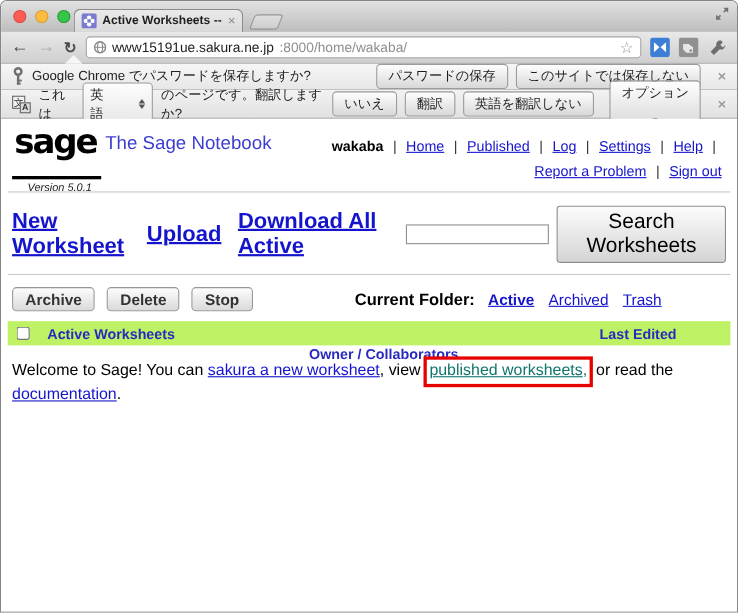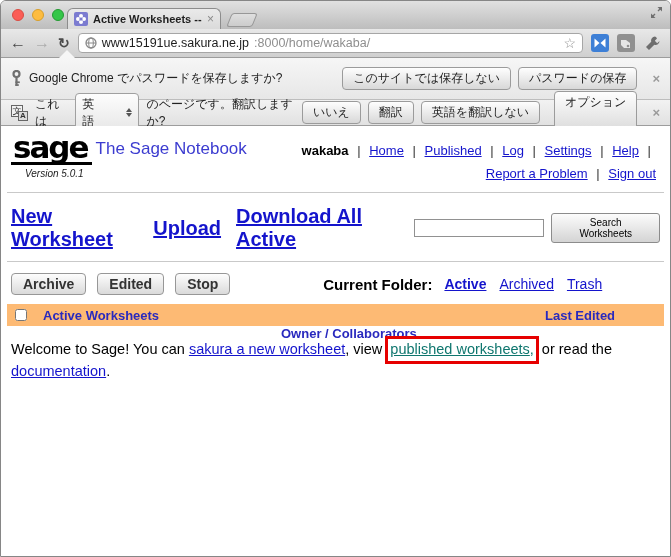--- a/index.html
+++ b/index.html
@@ -35,21 +35,21 @@
   .reload { font-size:14px; }
   .omnibox { flex:1; height:20px; background:#fff; border:1px solid #A6A6A6; border-radius:4px;
              display:flex; align-items:center; padding:0 6px; gap:5px; font-size:12.5px; }
   .url-domain { color:#1d1d1d; }
   .url-path { color:#8e8e8e; }
   .star { margin-left:auto; color:#8F8F8F; font-size:14px; line-height:1; }
   .extbtn { width:18px; height:18px; display:flex; align-items:center; justify-content:center; flex:none; }
 
   
   .infobar { flex:none; display:flex; align-items:center; padding:0 10px; gap:7px; font-size:12px; color:#222; position:relative; }
-  .pwbar { height:42px; background:linear-gradient(#F6F6F6,#E7E7E7); border-bottom:1px solid #BDBDBD; }
+  .pwbar { height:24px; background:linear-gradient(#F6F6F6,#E7E7E7); border-bottom:1px solid #BDBDBD; }
   .pwbar::before { content:""; position:absolute; left:58px; top:-8px; border-left:8px solid transparent;
                    border-right:8px solid transparent; border-bottom:8px solid #F6F6F6; }
   .trbar { height:26px; background:linear-gradient(#F2F2F2,#E1E1E1); border-bottom:1px solid #9D9D9D; }
   .mac-btn { background:linear-gradient(#FEFEFE,#D8D8D8); border:1px solid #9B9B9B; border-radius:4px;
              padding:2px 10px; font-size:12px; color:#1e1e1e; white-space:nowrap; }
   .bar-close { color:#9A9A9A; font-size:13px; font-weight:bold; margin-left:8px; }
   .spacer { flex:1; }
   .trans-icon { position:relative; width:17px; height:16px; flex:none; }
   .ti-main { position:absolute; left:0; top:0; width:12px; height:12px; border:1px solid #666; background:#F2F2F2;
              font-size:9px; line-height:10px; text-align:center; color:#333; }
@@ -61,40 +61,40 @@
   .stepper i { display:block; width:0; height:0; border-left:3px solid transparent; border-right:3px solid transparent; }
   .stepper .up { border-bottom:4px solid #555; }
   .stepper .down { border-top:4px solid #555; }
   .opt-btn { display:flex; align-items:center; gap:14px;flex-direction:column; }
   .opt-caret { font-size:7px; color:#444; }
 
   
   .content { flex:1; background:#fff; padding:8px 10px 0; position:relative; overflow:hidden; }
   .sage-head { position:relative; height:52px; }
   .sage-logo { font-family:"DejaVu Sans", sans-serif; font-weight:bold; font-size:31px; line-height:0.9;
-               letter-spacing:-2px; color:#000; display:inline-block; border-bottom:3px solid #000; padding:0 4px 0 2px; }
+               letter-spacing:-2px; color:#000; display:inline-block; border-bottom:3px solid #000; padding:0 4px 16px 2px; }
   .sage-title { color:#3C3CD0; font-size:17px; margin-left:4px; vertical-align:4px; }
   .sage-version { font-size:10px; color:#1a1a1a; margin:3px 0 0 14px;font-style:italic; }
   .usernav { position:absolute; right:4px; top:6px; text-align:right; font-size:13px; line-height:1.75; }
   .usernav a, .content a { color:#1414CC; text-decoration:underline; cursor:pointer; }
   .username { font-weight:bold; color:#000; }
   .sep { color:#333; margin:0 5px; text-decoration:none; display:inline-block; }
   hr.rule { border:none; border-top:1px solid #C9C9C9; margin:6px -4px; }
   .actions { display:flex; align-items:center; margin:12px 0 10px; }
   .actions a { font-weight:bold; font-size:20px; margin-right:15px; }
   .search-input { width:130px; height:18px; border:1px solid #919191; font-size:12px; padding:0 3px; margin-right:7px; }
   .aqua-btn { background:linear-gradient(#FCFCFC,#D4D4D4); border:1px solid #8C8C8C; border-radius:3px;
-              padding:3px 16px; font-size:10px; color:#000; }
+              padding:3px 16px; font-size:19px; color:#000; }
   .folder-row { display:flex; align-items:center; margin:11px 0 9px; }
   .small-btn { background:linear-gradient(#FDFDFD,#DADADA); border:1px solid #979797; border-radius:4px;
                font-size:14px; font-weight:bold; color:#333; padding:2px 11px; margin-right:11px; }
   .cf-label { font-weight:bold; font-size:15px; color:#000; margin:0 12px 0 82px; }
   .folder-row a { font-size:14px; margin-right:13px; }
   .folder-row a.active { font-weight:bold; }
-  .table-header { margin:4px -4px 0; background:#fdba74; height:22px; display:flex; align-items:center;
+  .table-header { margin:4px -4px 0; background:#bef264; height:22px; display:flex; align-items:center;
                   font-size:13px; font-weight:bold; color:#2929BE; }
   .th-check { margin:0 16px 0 8px; width:12px; height:12px; }
   .th-col1 { width:238px; }
   .th-col2 { width:264px;margin-top:36px; }
   .welcome { margin-top:13px; font-size:14.5px; color:#000; line-height:1.5; }
   .welcome .visited { color:#0f766e; }
   .redbox { border:3px solid #E60000; padding:0 2px; margin:-3px -1px; display:inline-block; }
   svg { display:block; }
 </style>
 </head>
@@ -174,22 +174,22 @@
     <span>
       <svg width="11" height="17" viewBox="0 0 11 17">
             <circle cx="5.5" cy="4" r="3" fill="none" stroke="#6F6F6F" stroke-width="2.2"></circle>
             <rect x="4.4" y="7" width="2.2" height="9" fill="#6F6F6F"></rect>
             <rect x="4.4" y="11.4" width="4.4" height="1.7" fill="#6F6F6F"></rect>
             <rect x="4.4" y="14.2" width="3.4" height="1.7" fill="#6F6F6F"></rect>
           </svg>
     </span>
     <span>Google Chrome でパスワードを保存しますか?</span>
     <span class="spacer"></span>
+    <button class="mac-btn">パスワードの保存</button>
     <button class="mac-btn">このサイトでは保存しない</button>
-    <button class="mac-btn">パスワードの保存</button>
     <span class="bar-close">×</span>
   </div>
 
   <div class="infobar trbar">
     <span class="trans-icon">
       <span class="ti-main">文</span>
       <span class="ti-sub">A</span>
     </span>
     <span>これは</span>
     <span class="mac-select">
@@ -249,21 +249,21 @@
       <a>Download All Active</a>
       <span class="spacer"></span>
       <input class="search-input" type="text" value="" style="">
       <button class="aqua-btn">Search Worksheets</button>
     </div>
 
     <hr class="rule">
 
     <div class="folder-row">
       <button class="small-btn">Archive</button>
-      <button class="small-btn">Edited</button>
+      <button class="small-btn">Delete</button>
       <button class="small-btn">Stop</button>
       <span class="cf-label">Current Folder:</span>
       <a class="active">Active</a>
       <a>Archived</a>
       <a>Trash</a>
     </div>
 
     <div class="table-header">
       <input type="checkbox" class="th-check" style="">
       <span class="th-col1">Active Worksheets</span>

